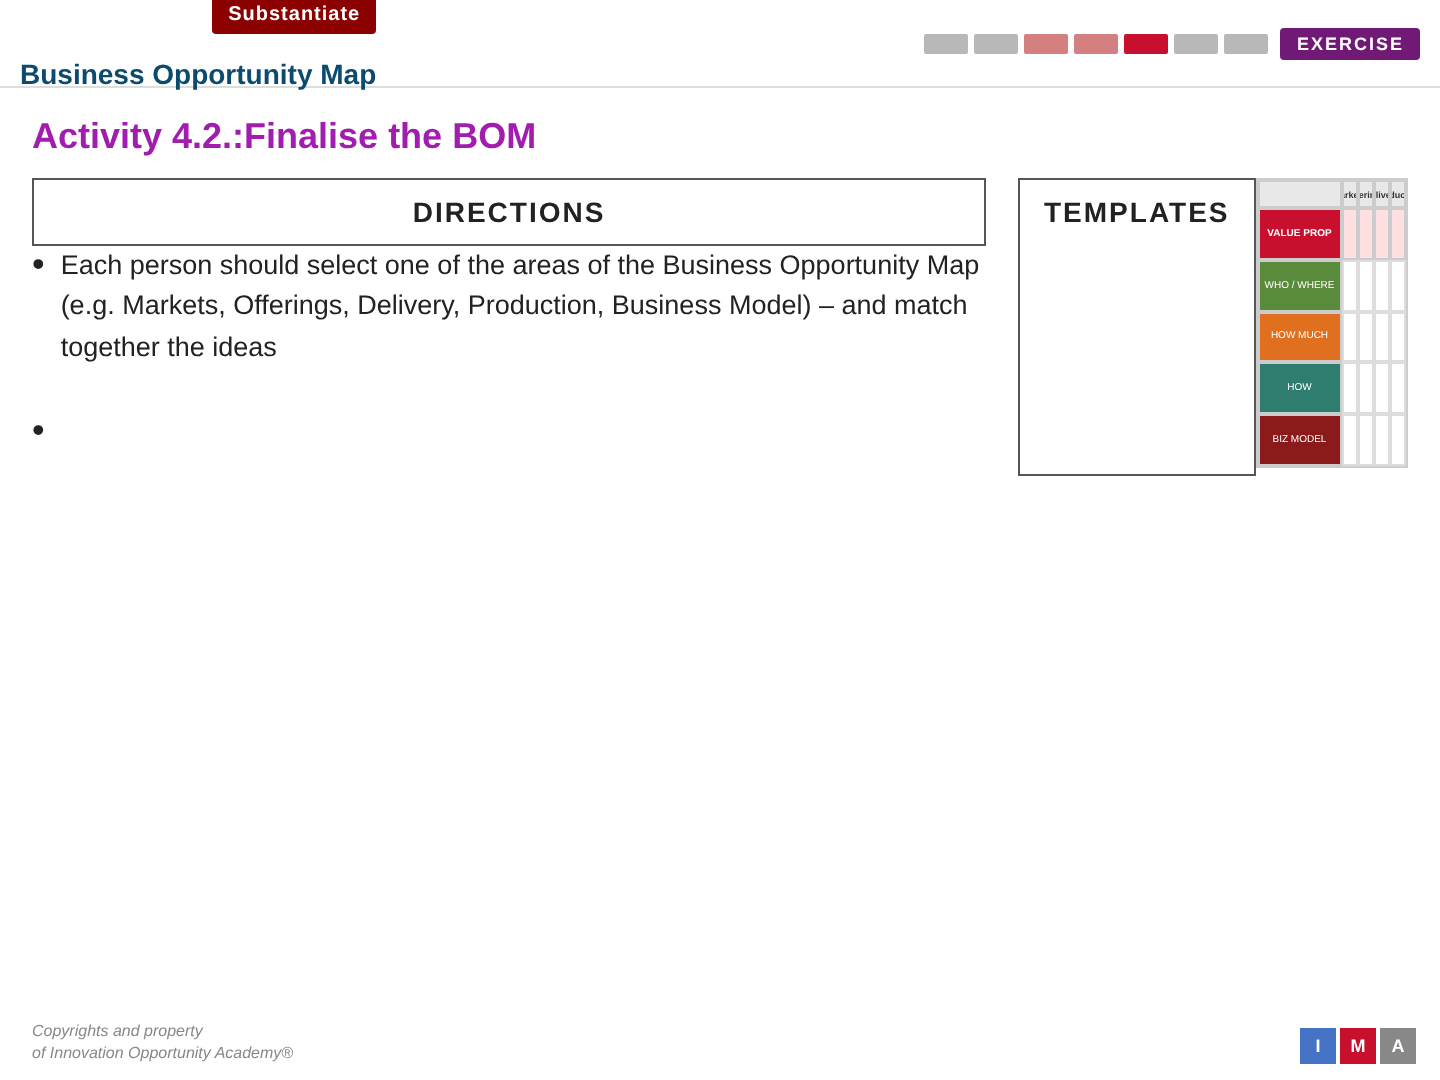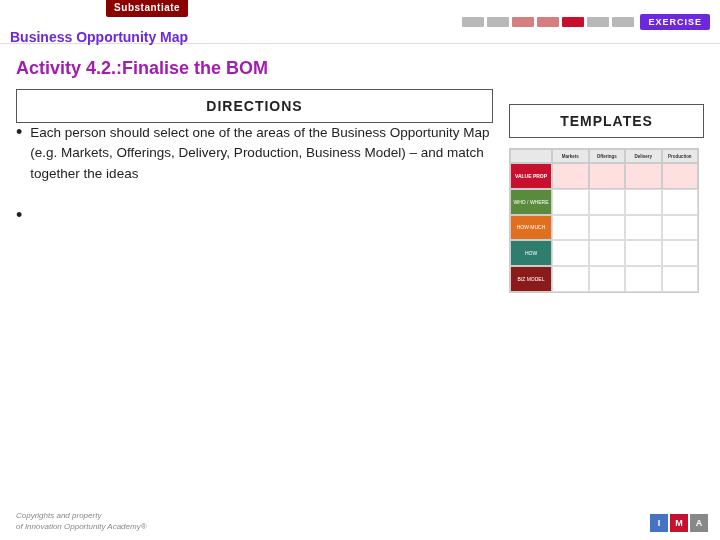--- a/index.html
+++ b/index.html
@@ -36,42 +36,42 @@
       font-size: 10px;
       font-weight: bold;
       padding: 4px 8px;
       border-radius: 2px;
       letter-spacing: 0.5px;
     }
 
     .header-title {
       font-size: 14px;
       font-weight: bold;
-      color: #6d28d9;
+      color: #0c4a6e;
     }
 
     .header-right {
       display: flex;
       align-items: center;
       gap: 6px;
     }
 
     .progress-bar {
       display: flex;
       gap: 3px;
       align-items: center;
     }
 
     .progress-seg {
       height: 10px;
       border-radius: 1px;
     }
 
     .exercise-badge {
-      background: #6d28d9;
+      background: #701a75;
       color: #fff;
       font-size: 9px;
       font-weight: bold;
       padding: 3px 8px;
       border-radius: 2px;
       letter-spacing: 1px;
     }
 
     
     .activity-title {
@@ -88,22 +88,21 @@
       gap: 16px;
     }
 
     .left-col {
       flex: 1;
     }
 
     .right-col {
       width: 195px;
       display: flex;
-      flex-direction: column;
-      margin-top: 15px;
+      flex-direction: row;
     }
 
     
     .directions-box {
       border: 1.5px solid #555;
       text-align: center;
       padding: 8px 12px;
       font-size: 14px;
       font-weight: bold;
       letter-spacing: 1px;

